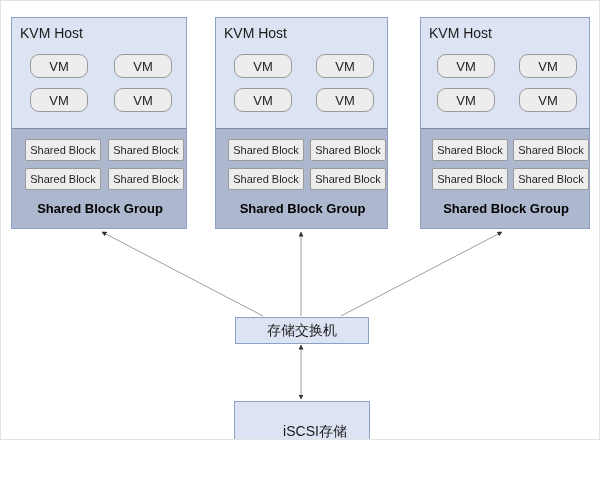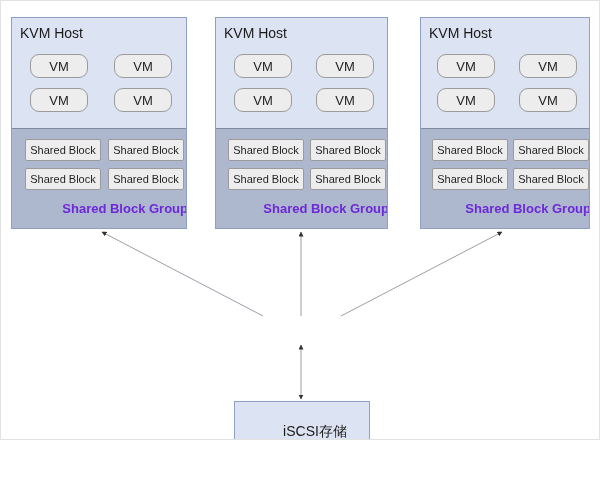--- a/index.html
+++ b/index.html
@@ -70,24 +70,24 @@
     align-items: center;
     justify-content: center;
     font-size: 11px;
     color: #1f1f1f;
     white-space: nowrap;
   }
   .sbg-label {
     position: absolute;
     left: 0;
     right: 0;
-    text-align: right;
+    text-align: center;
     font-size: 13px;
     font-weight: bold;
-    color: #6d28d9;
+    color: #000000;
   }
 
   
   .node-box {
     position: absolute;
     box-sizing: border-box;
     background: #dce3f2;
     border: 1px solid #8ea0c4;
     display: flex;
     align-items: center;
@@ -175,18 +175,21 @@
 
     <line x1="262" y1="315" x2="101" y2="231" stroke="#9aa0a6" stroke-width="1" marker-end="url(#arrowEnd)"></line>
 
     <line x1="300" y1="315" x2="300" y2="231" stroke="#9aa0a6" stroke-width="1" marker-end="url(#arrowEnd)"></line>
 
     <line x1="340" y1="315" x2="501" y2="231" stroke="#9aa0a6" stroke-width="1" marker-end="url(#arrowEnd)"></line>
 
     <line x1="300" y1="344" x2="300" y2="398" stroke="#9aa0a6" stroke-width="1" marker-start="url(#arrowStart)" marker-end="url(#arrowEnd)"></line>
   </svg>
 
+  <div class="node-box" style="left:234px; top:316px; width:134px; height:27px;">
+    <span>存储交换机</span>
+  </div>
 
   <div class="node-box" style="left:233px; top:400px; width:136px; height:62px;padding-left:26px;">
     <span>iSCSI存储</span>
   </div>
 
 </div>
 
 </body></html>

